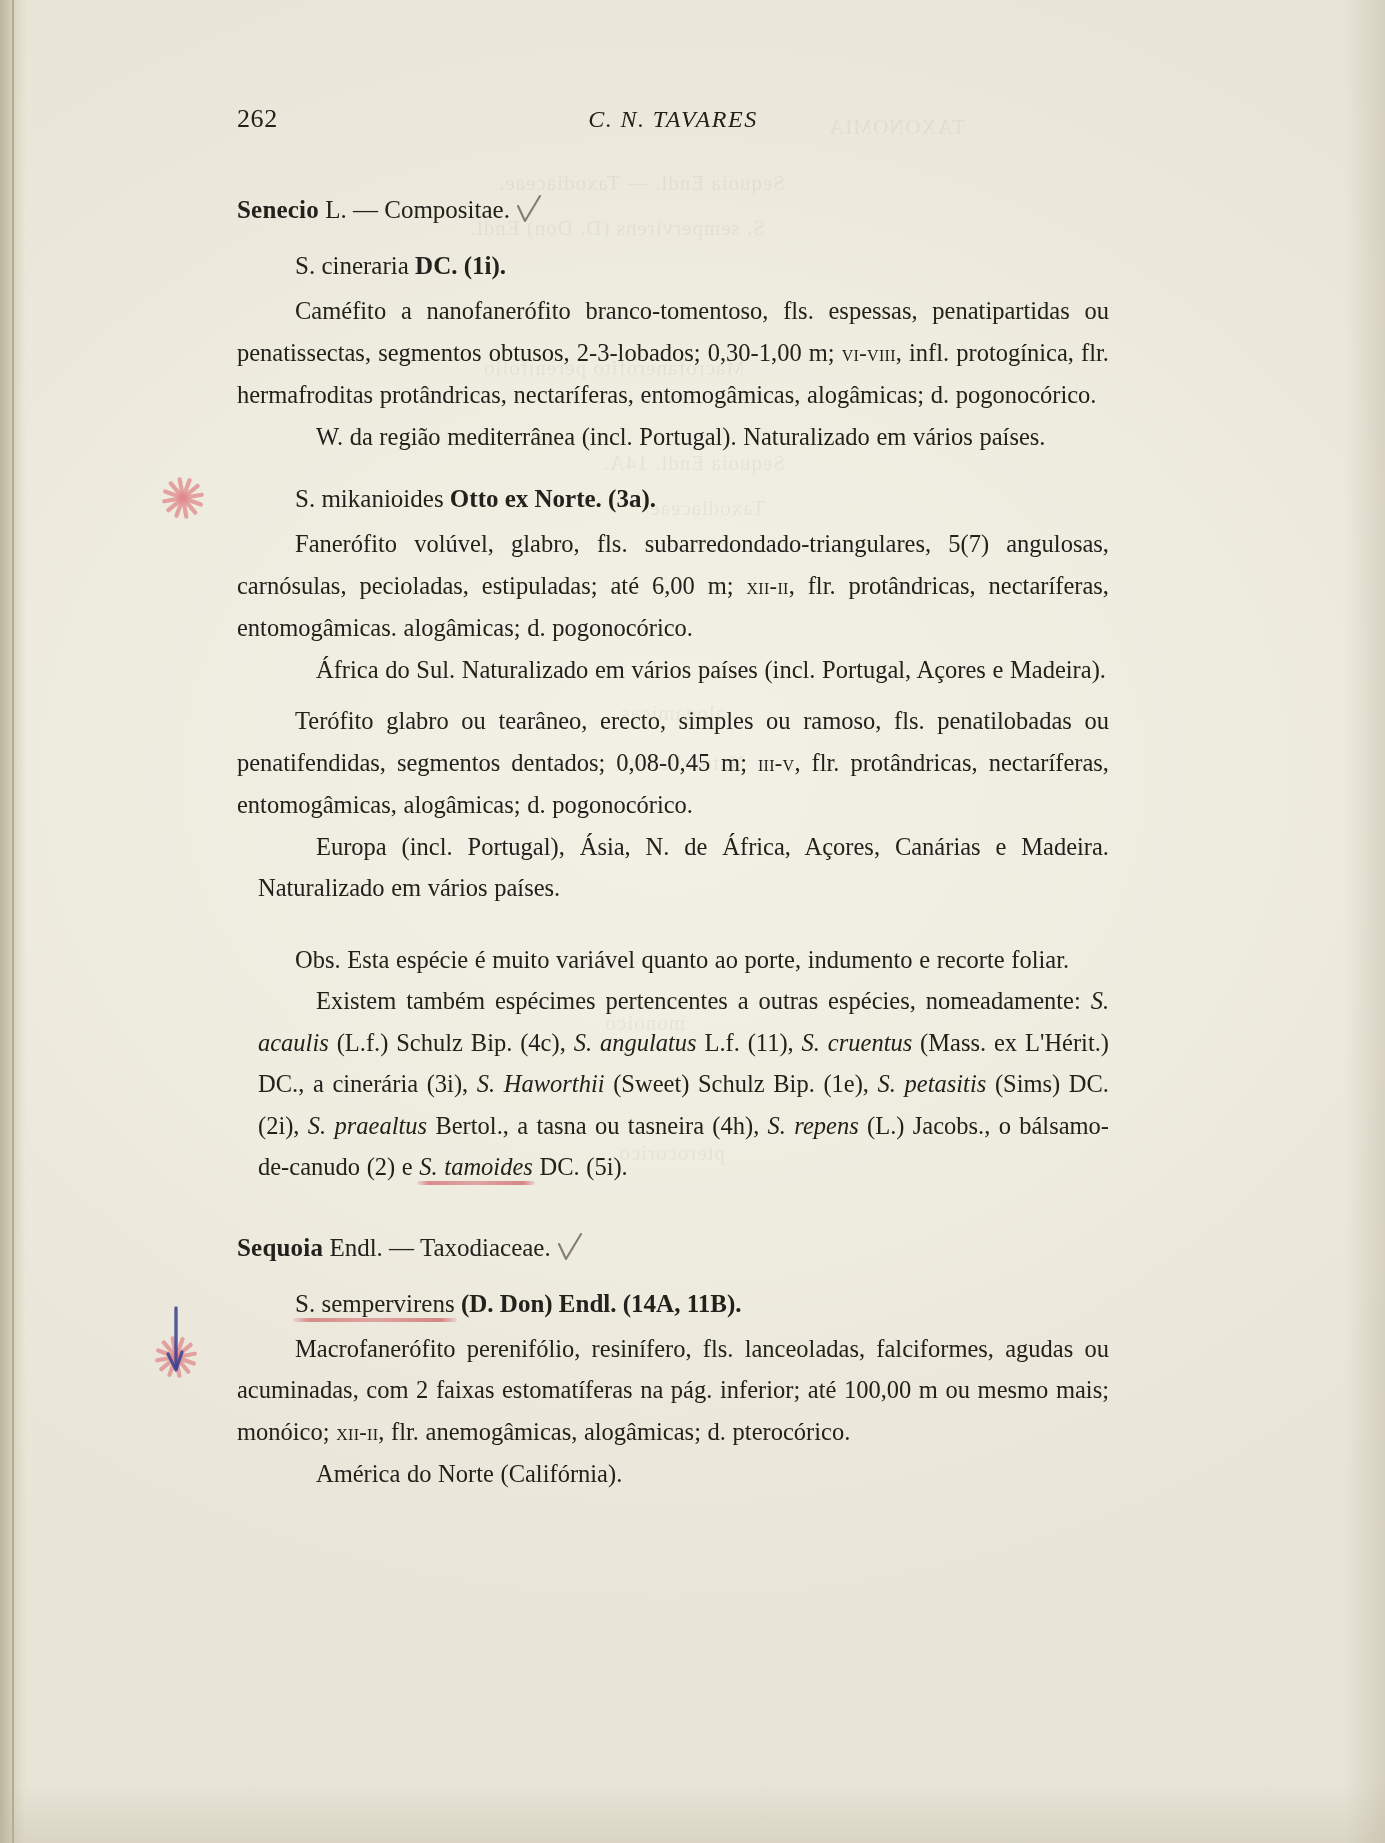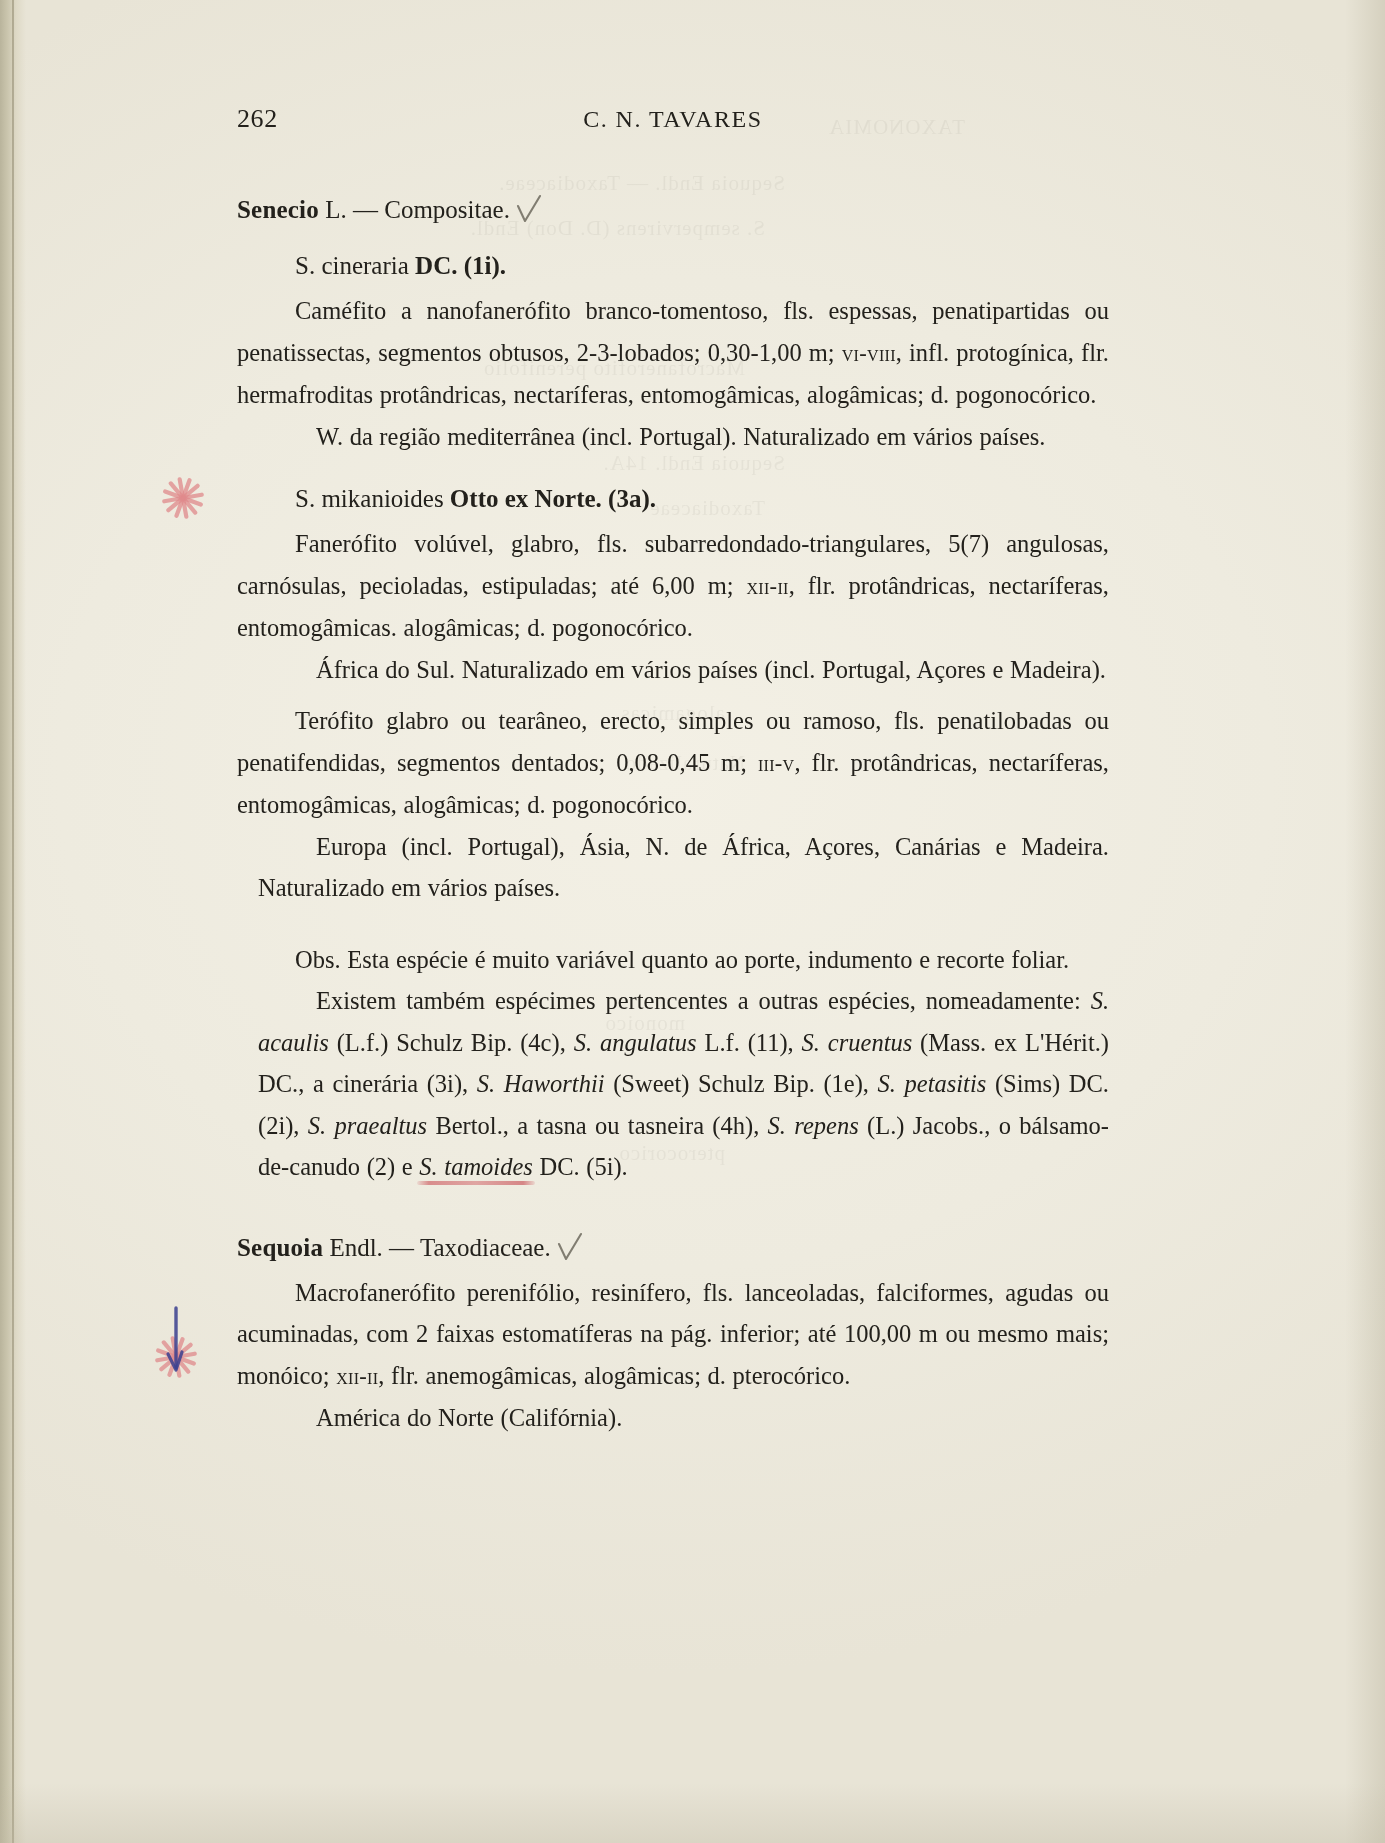--- a/index.html
+++ b/index.html
@@ -88,20 +88,21 @@
     position: absolute;
     left: 0; top: 0;
     font-size: 26px;
   }
   .running-head {
     position: absolute;
     left: 0; right: 0; top: 2px;
     text-align: center;
     font-size: 24px;
     letter-spacing: 1.6px;
+    font-style: italic;
   }
   .running-head .sp { display: inline-block; width: 7px; }
 
   .genus-head {
     font-size: 25px;
     margin-top: 44px;
     position: relative;
   }
   .genus-head .genus-name { font-weight: bold; letter-spacing: 0.2px; }
   .genus-head .genus-rest { font-weight: normal; }
@@ -203,20 +204,21 @@
         <div class="species-head"><span class="sp-italic">S. mikanioides</span><span class="sp-roman"> Otto ex Norte. (3a).</span></div>
         <p class="body">Fanerófito volúvel, glabro, fls. subarredondado-triangulares, 5(7) angulosas, carnósulas, pecioladas, estipuladas; até 6,00 m; <span class="sc">xii-ii</span>, flr. protândricas, nectaríferas, entomogâmicas. alogâmicas; d. pogonocórico.</p>
         <p class="body tight">África do Sul. Naturalizado em vários países (incl. Portugal, Açores e Madeira).</p>
         <p class="body">Terófito glabro ou tearâneo, erecto, simples ou ramoso, fls. penatilobadas ou penatifendidas, segmentos dentados; 0,08-0,45 m; <span class="sc">iii-v</span>, flr. protândricas, nectaríferas, entomogâmicas, alogâmicas; d. pogonocórico.</p>
         <p class="body tight">Europa (incl. Portugal), Ásia, N. de África, Açores, Canárias e Madeira. Naturalizado em vários países.</p>
         <p class="body gap">Obs. Esta espécie é muito variável quanto ao porte, indumento e recorte foliar.</p>
         <p class="body tight">Existem também espécimes pertencentes a outras espécies, nomeadamente: <span class="it">S. acaulis</span> (L.f.) Schulz Bip. (4c), <span class="it">S. angulatus</span> L.f. (11), <span class="it">S. cruentus</span> (Mass. ex L'Hérit.) DC., a cinerária (3i), <span class="it">S. Haworthii</span> (Sweet) Schulz Bip. (1e), <span class="it">S. petasitis</span> (Sims) DC. (2i), <span class="it">S. praealtus</span> Bertol., a tasna ou tasneira (4h), <span class="it">S. repens</span> (L.) Jacobs., o bálsamo-de-canudo (2) e <span class="it underline-pink">S. tamoides</span> DC. (5i).</p>
         <div class="genus-head"><span class="genus-name">Sequoia</span><span class="genus-rest"> Endl. — Taxodiaceae.</span><svg class="check-mark" viewBox="0 0 26 30">
             <path d="M2 12 L9 27 L24 2" fill="none" stroke="#6d6a5e" stroke-width="2.1" stroke-linecap="round" stroke-linejoin="round" opacity="0.85"></path>
           </svg></div>
+        <div class="species-head"><span class="sp-italic underline-pink">S. sempervirens</span><span class="sp-roman"> (D. Don) Endl. (14A, 11B).</span></div>
         <p class="body">Macrofanerófito perenifólio, resinífero, fls. lanceoladas, falciformes, agudas ou acuminadas, com 2 faixas estomatíferas na pág. inferior; até 100,00 m ou mesmo mais; monóico; <span class="sc">xii-ii</span>, flr. anemogâmicas, alogâmicas; d. pterocórico.</p>
         <p class="body tight">América do Norte (Califórnia).</p>
       </div>
 
   </div>
 
   <div id="margin-marks">
       <div class="annot" style="left: 160px; top: 475px;"><svg width="46" height="46" viewBox="0 0 46 46">
           <line x1="5.2" y1="16.5" x2="40.8" y2="29.5" stroke="#e08a8c" stroke-width="4.2" stroke-linecap="round" opacity="0.75"></line>
           <line x1="10.8" y1="8.4" x2="35.2" y2="37.6" stroke="#e08a8c" stroke-width="4.2" stroke-linecap="round" opacity="0.75"></line>

